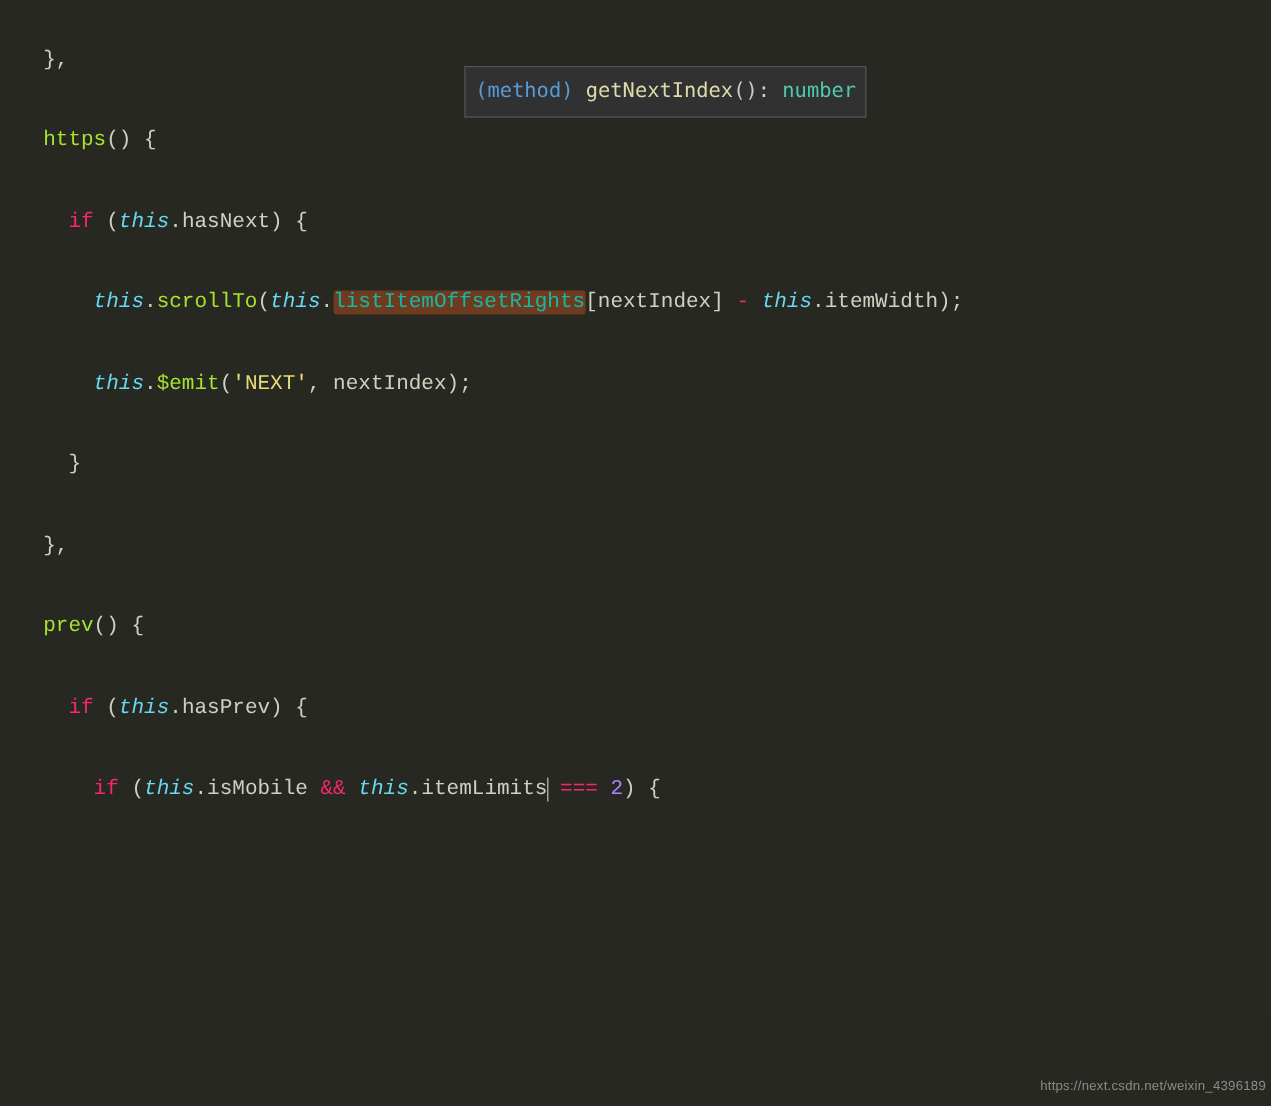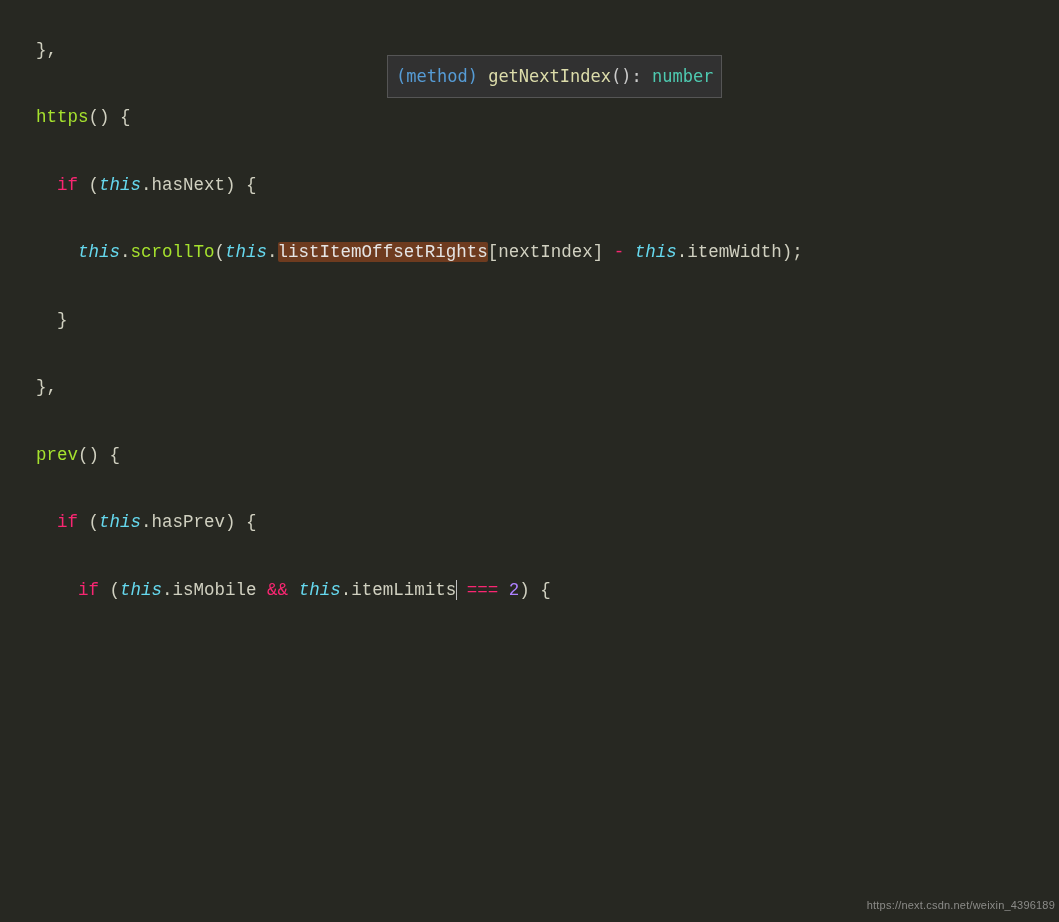--- a/index.html
+++ b/index.html
@@ -19,21 +19,21 @@
     white-space: pre;
     position: relative;
   }
   .token-default { color: #d0d0c0; }
   .token-keyword { color: #f92672; margin-top: 24px; } 
   .token-this { color: #66d9ef; font-style: italic; text-align: center; }
   .token-string { color: #e6db74; }
   .token-number { color: #ae81ff; }
   .token-punct { color: #d0d0c0; }
   .token-func { color: #a6e22e; }
-  .highlight-box { background: #6e3b1f; color: #e5e5e5; border-radius: 2px; }
+  .highlight-box { background: #6e3b1f; color: #14b8a6; border-radius: 2px; }
   .tooltip {
     position: absolute;
     top: 55px;
     left: 387px;
     background: #313131;
     border: 1px solid #555;
     padding: 4px 8px;
     font-size: 17px;
     color: #ccc;
     font-family: "Menlo","Consolas",monospace;
@@ -61,20 +61,21 @@
 
 <div class="tooltip">
   <span class="tt-kw">(method)</span> <span class="tt-name">getNextIndex</span><span>():</span> <span class="tt-type">number</span>
 </div>
 
 <div class="editor">
 <div><span class="token-punct">},</span></div>
 <div><span class="token-func">https</span><span class="token-punct">() {</span></div>
 <div>  <span class="token-keyword">if</span><span class="token-punct"> (</span><span class="token-this">this</span><span class="token-punct">.hasNext) {</span></div>
 <div>    <span class="token-this">this</span><span class="token-punct">.</span><span class="token-func">scrollTo</span><span class="token-punct">(</span><span class="token-this">this</span><span class="token-punct">.</span><span class="highlight-box">listItemOffsetRights</span><span class="token-default">[nextIndex] </span><span class="token-keyword">-</span><span> </span><span class="token-this">this</span><span class="token-default">.itemWidth);</span></div>
+<div>    <span class="token-this">this</span><span class="token-punct">.</span><span class="token-func">$emit</span><span class="token-punct">(</span><span class="token-string">'NEXT'</span><span class="token-default">, nextIndex);</span></div>
 <div>  <span class="token-punct">}</span></div>
 <div><span class="token-punct">},</span></div>
 <div><span class="token-func">prev</span><span class="token-punct">() {</span></div>
 <div>  <span class="token-keyword">if</span><span class="token-punct"> (</span><span class="token-this">this</span><span class="token-punct">.hasPrev) {</span></div>
 <div>    <span class="token-keyword">if</span><span class="token-punct"> (</span><span class="token-this">this</span><span class="token-default">.isMobile </span><span class="token-keyword">&amp;&amp;</span><span> </span><span class="token-this">this</span><span class="token-default">.itemLimits</span><span class="cursor"></span><span> </span><span class="token-keyword">===</span><span> </span><span class="token-number">2</span><span class="token-punct">) {</span></div>
 
 
 
 
 

